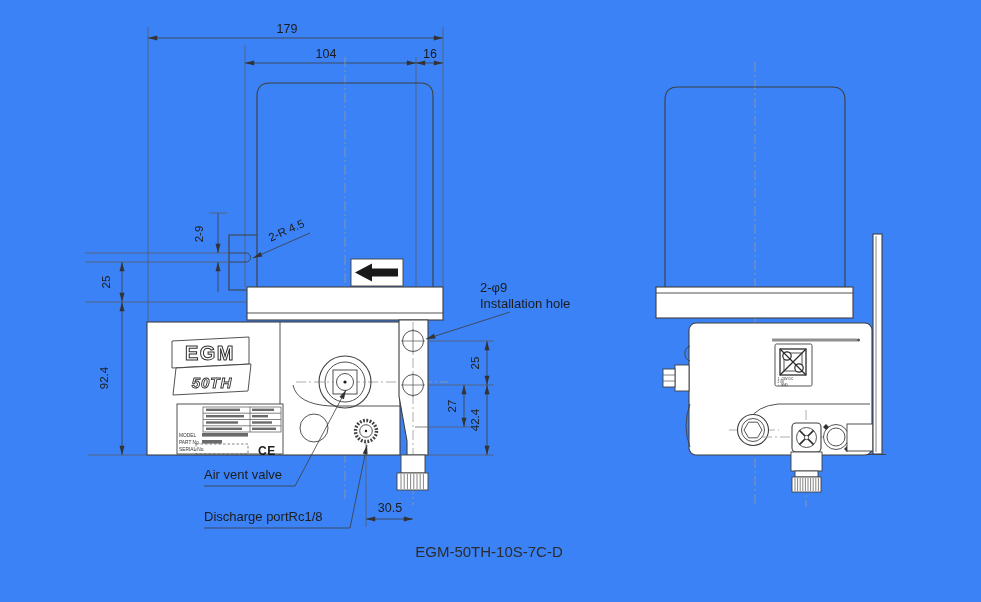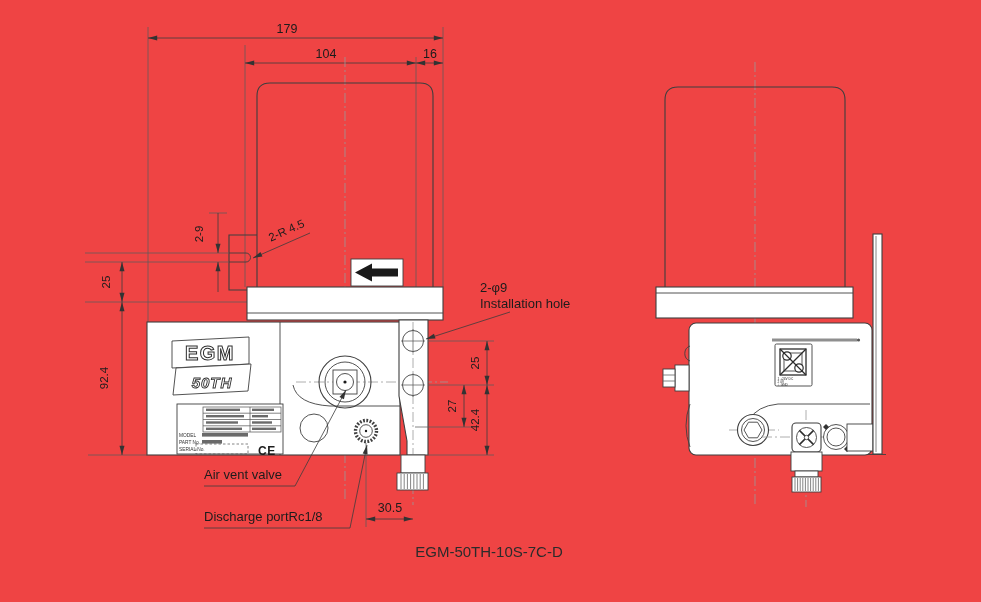--- a/index.html
+++ b/index.html
@@ -1,16 +1,16 @@
 <!DOCTYPE html>
 <html><head>
 <meta charset="utf-8">
 <style>
   html,body{margin:0;padding:0;background:#fff;}
-  #stage{position:relative;width:981px;height:602px;background:#ef4444;overflow:hidden;
+  #stage{position:relative;width:981px;height:602px;background:#3b82f6;overflow:hidden;
          font-family:"Liberation Sans",sans-serif;}
   svg text{fill:#1c1c1c;font-family:"Liberation Sans",sans-serif;}
   .ln{stroke:#3f3f3f;stroke-width:1.1;fill:none;}
   .ln2{stroke:#3f3f3f;stroke-width:0.9;fill:none;}
   .tn{stroke:#5b5b5b;stroke-width:0.75;fill:none;}
   .dm{stroke:#3c3c3c;stroke-width:0.8;fill:none;}
   .cl{stroke:#9a9a9a;stroke-width:0.8;fill:none;stroke-dasharray:10 3 2 3;}
   .wf{fill:#ffffff;}
   .dt{font-size:12.5px;}
   .dtr{font-size:11.5px;}

